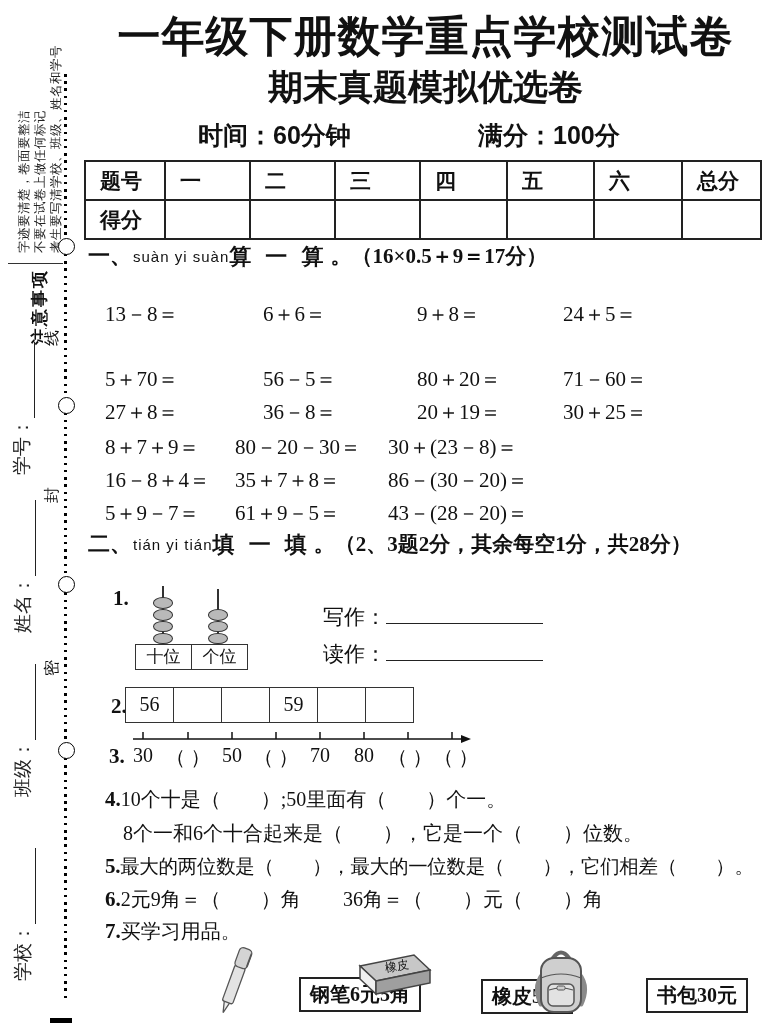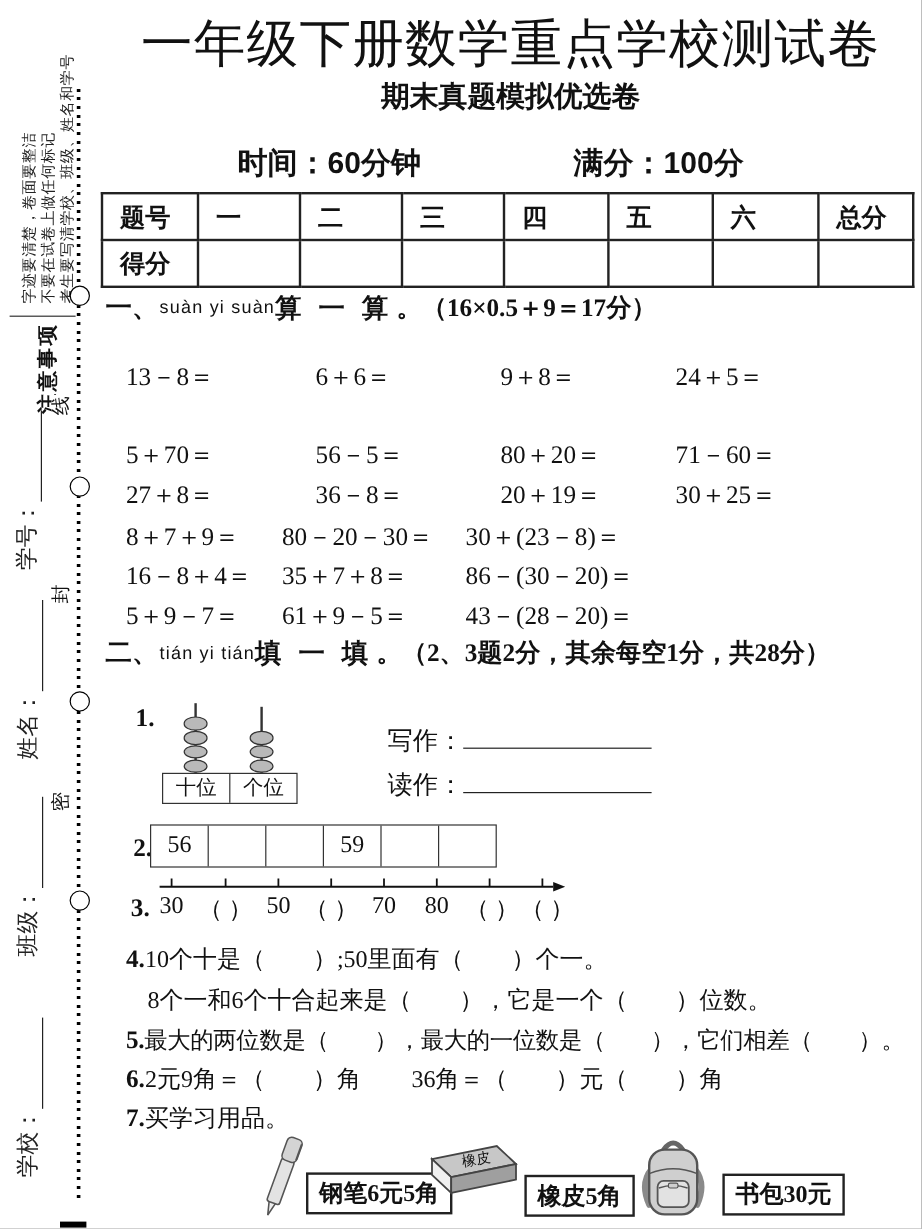--- a/index.html
+++ b/index.html
@@ -23,23 +23,23 @@
   .seal-circle{position:absolute;left:58px;width:15px;height:15px;border:1.6px solid #000;
     border-radius:50%;background:#fff;}
   .sc1{top:238px}.sc2{top:397px}.sc3{top:576px}.sc4{top:742px}
   .seal-char{position:absolute;left:43px;width:18px;height:18px;font-size:16px;line-height:18px;
     text-align:center;background:#fff;}
   .ch1{top:329px}.ch2{top:486px}.ch3{top:659px}
   .corner-mark{position:absolute;left:50px;top:1018px;width:22px;height:5px;background:#000;}
 
   
   .title{position:absolute;left:85px;right:2px;top:8px;text-align:center;
-    font-family:"Liberation Sans", sans-serif;font-weight:normal;font-size:43px;letter-spacing:1px;}
+    font-family:"Liberation Sans", sans-serif;font-weight:bold;font-size:43px;letter-spacing:1px;}
   .subtitle{position:absolute;left:85px;right:2px;top:64px;text-align:center;
-    font-family:"Liberation Sans", sans-serif;font-weight:bold;font-size:24px;}
+    font-family:"Liberation Sans", sans-serif;font-weight:bold;font-size:35px;}
   .meta{position:absolute;top:119px;font-family:"Liberation Sans", sans-serif;
     font-weight:bold;font-size:25px;}
   .meta-time{left:198px}.meta-score{left:478px}
 
   
   table.score{position:absolute;left:84px;top:160px;width:678px;border-collapse:collapse;table-layout:fixed;}
   table.score td{border:2px solid #222;height:37px;font-family:Liberation Sans, sans-serif;
     font-weight:bold;font-size:21px;padding:0 0 0 14px;vertical-align:middle;}
 
   
@@ -95,21 +95,21 @@
   .q4a{top:786px}.q4b{top:820px;left:123px}.q5{top:853px;font-size:19.5px;letter-spacing:-0.3px}
   .q6{top:886px}.q7{top:918px}
   .q6-part2{position:absolute;left:238px;}
 
   
   .item-icon{position:absolute;}
   .pen-icon{left:210px;top:940px}
   .eraser-icon{left:350px;top:950px}
   .backpack-icon{left:532px;top:946px}
   .price-box{position:absolute;border:2px solid #222;padding:2px 9px;font-size:20px;
-    font-weight:600;white-space:nowrap;background:#fff;}
+    font-weight:600;white-space:nowrap;background:#fff;margin-left:44px;}
   .pb1{left:255px;top:977px}.pb2{left:437px;top:979px}.pb3{left:602px;top:978px}
 </style>
 </head>
 <body>
 
 <div id="page">
 
   <div class="notes-block rot">
     <div>考生要写清学校、班级、姓名和学号</div>
     <div>不要在试卷上做任何标记</div>

